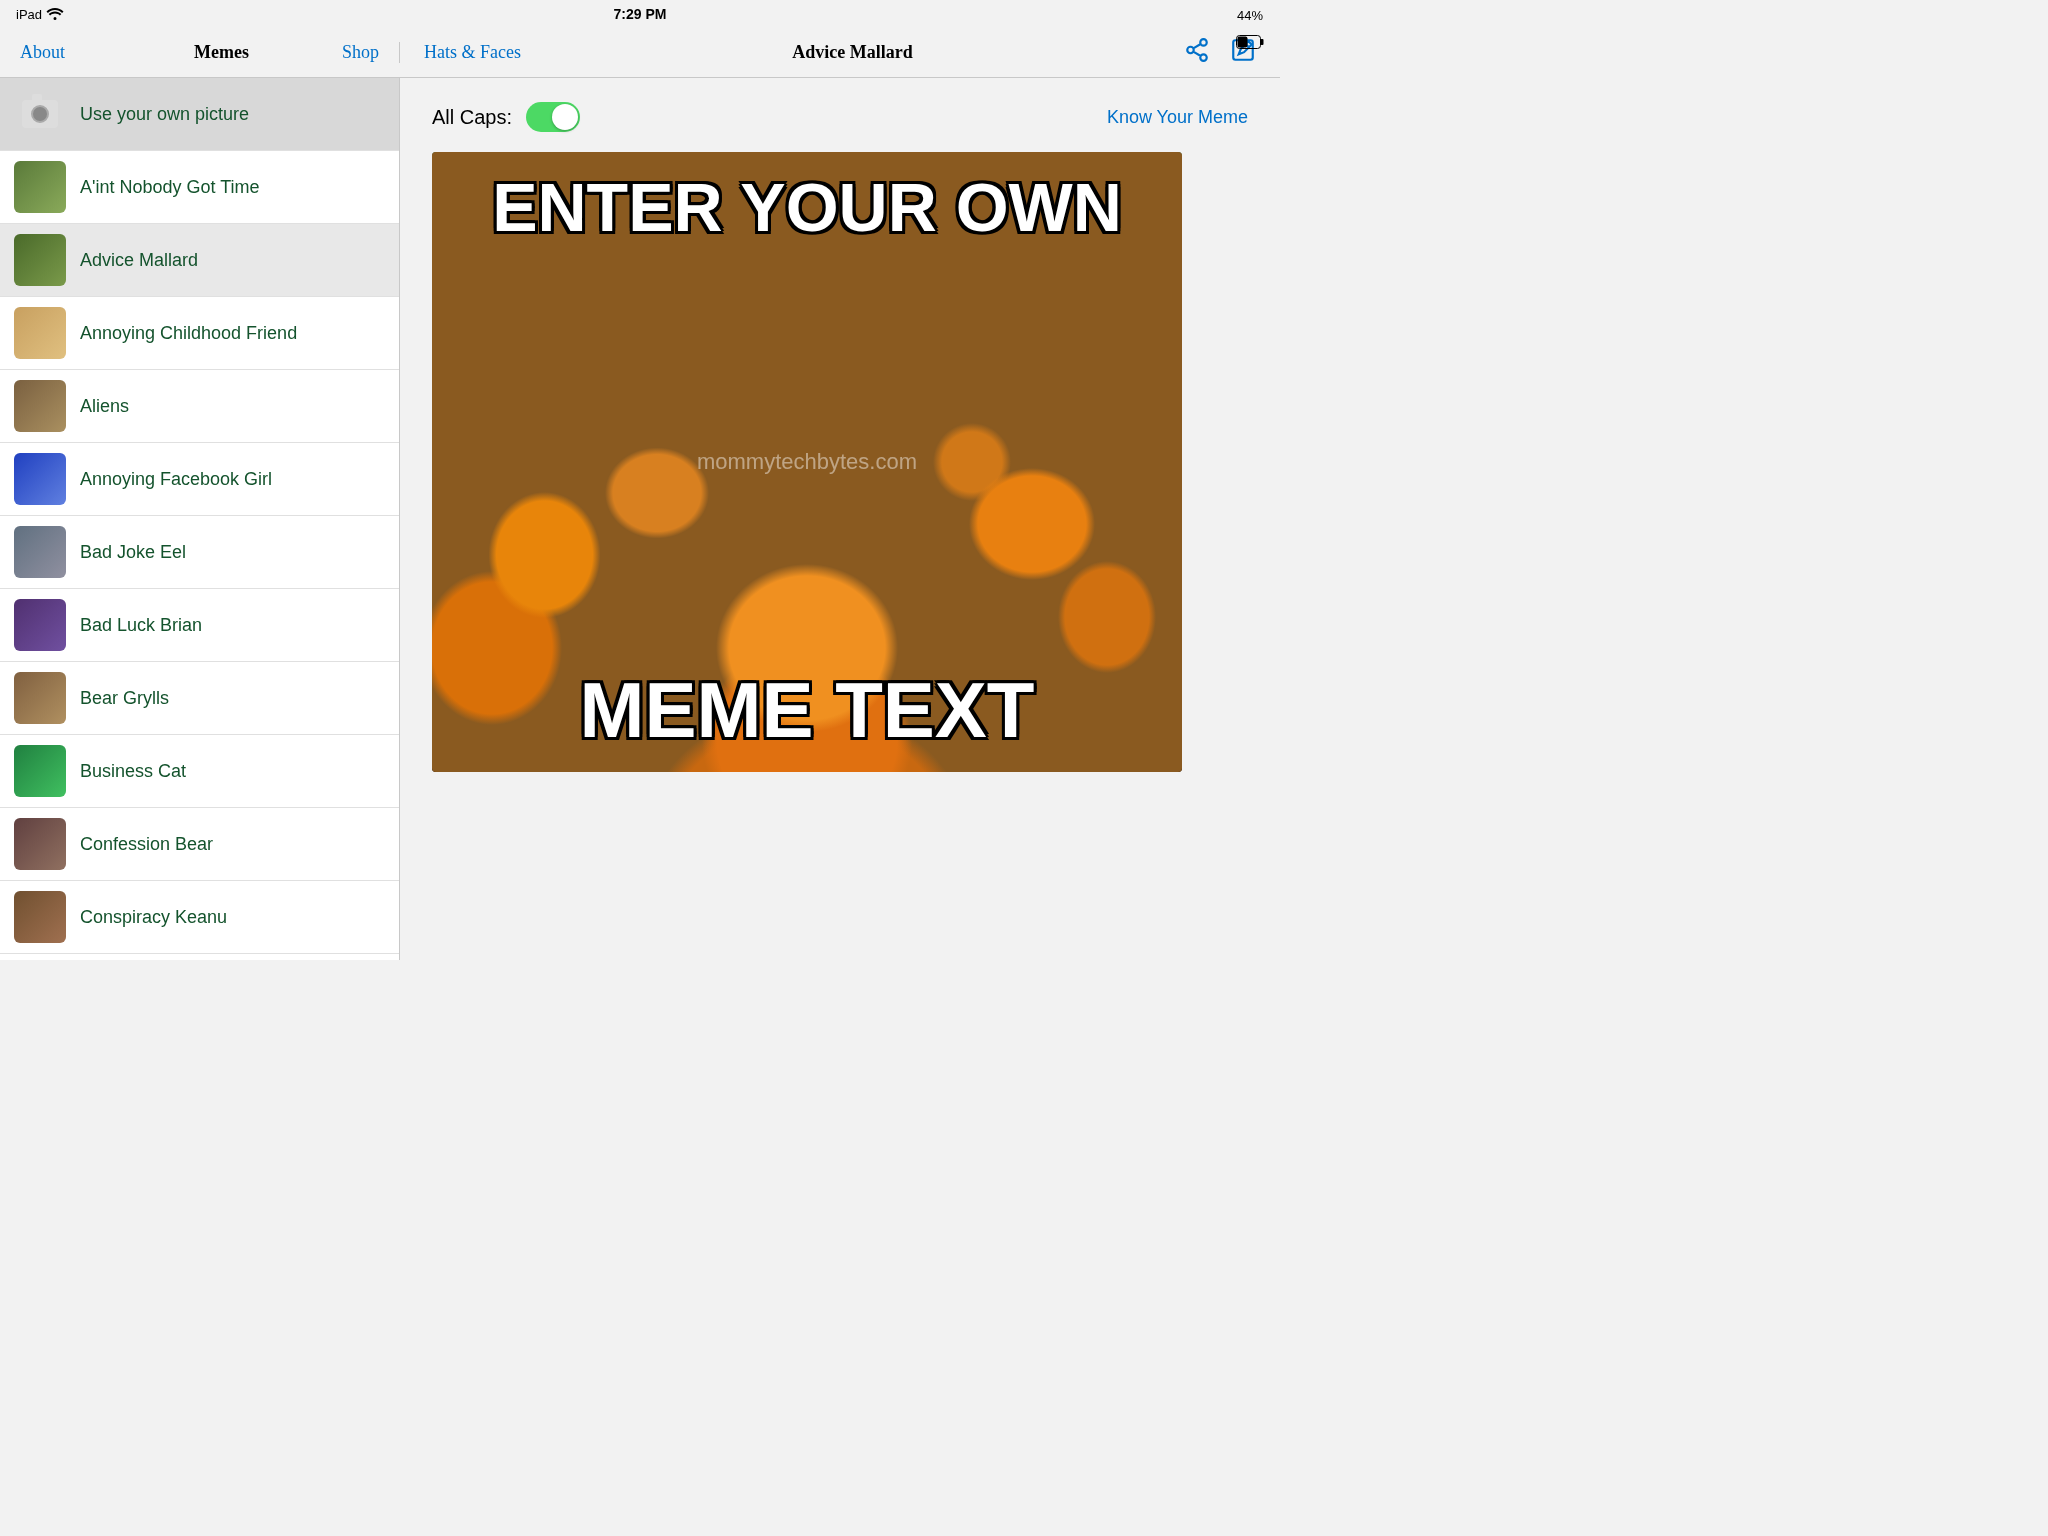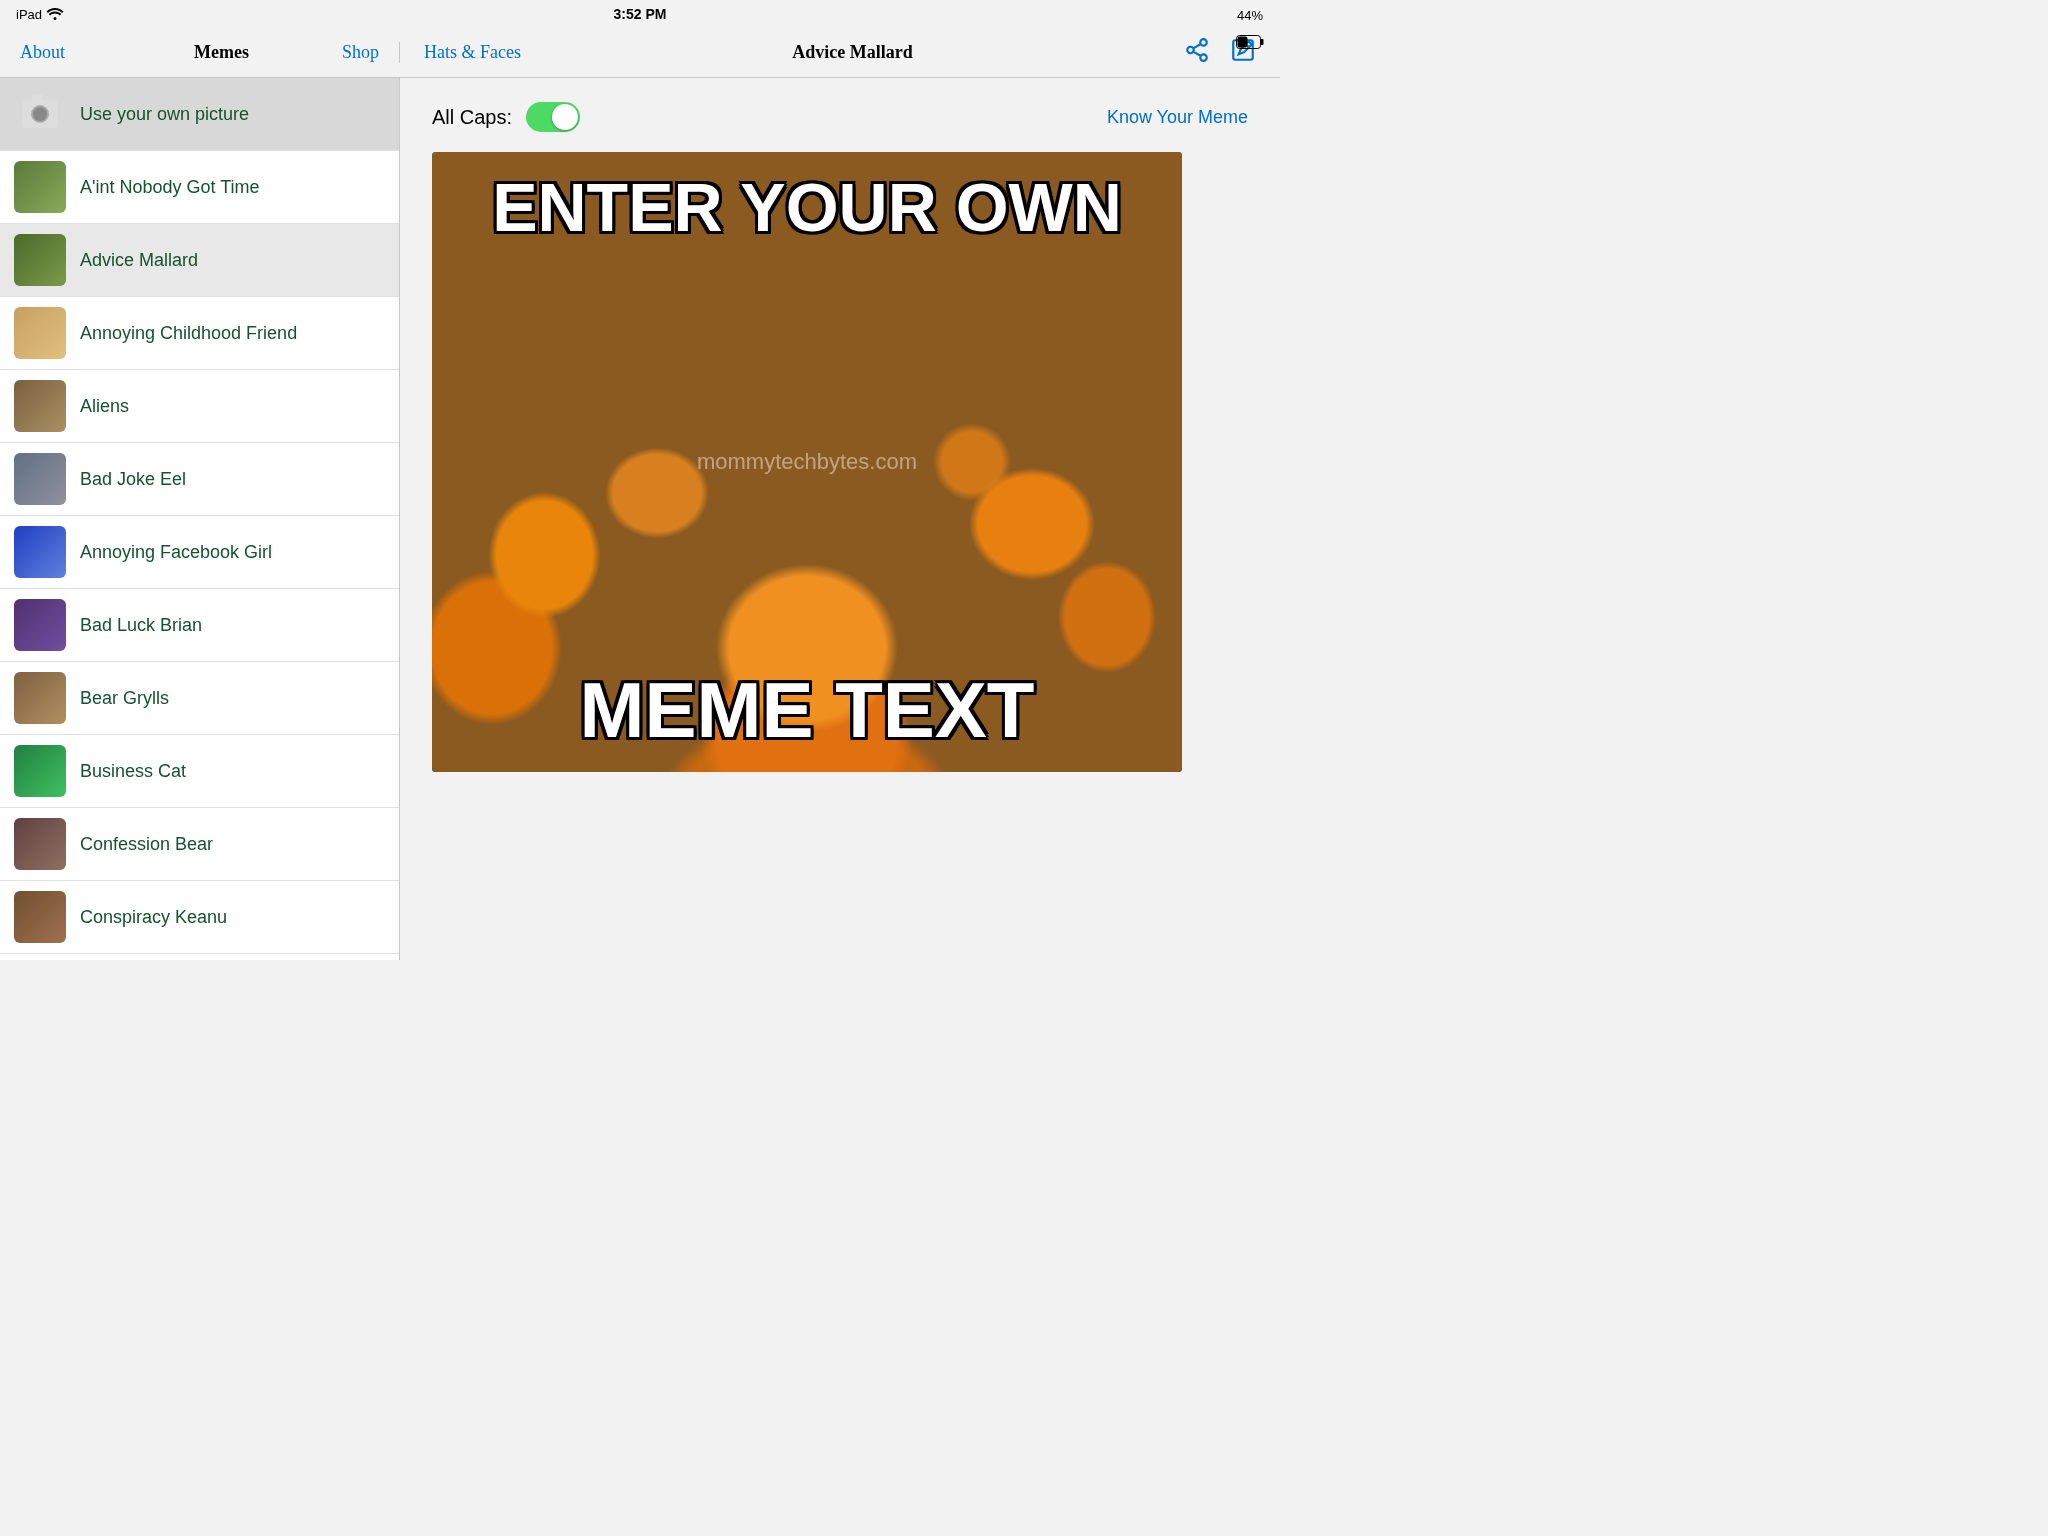--- a/index.html
+++ b/index.html
@@ -362,21 +362,21 @@
 
 <div class="status-bar">
   <div class="status-left">
     <span>iPad</span>
     <span>
       <svg width="18" height="14" viewBox="0 0 18 14" fill="none">
         <path d="M9 11a1.5 1.5 0 110 3 1.5 1.5 0 010-3zm0-3.5C10.9 7.5 12.6 8.2 13.9 9.4L15.3 8C13.6 6.4 11.4 5.5 9 5.5S4.4 6.4 2.7 8L4.1 9.4C5.4 8.2 7.1 7.5 9 7.5zm0-3.5c2.8 0 5.3 1.1 7.1 2.9L17.5 5.6C15.3 3.4 12.3 2 9 2S2.7 3.4.5 5.6L1.9 6.9C3.7 5.1 6.2 4 9 4z" fill="#000"></path>
       </svg>
     </span>
   </div>
-  <div class="status-center">3:52 PM</div>
+  <div class="status-center">7:29 PM</div>
   <div class="status-right">
     <span>
       <svg width="12" height="16" viewBox="0 0 12 16" fill="#000">
         <path d="M6 0L11 4.5 7.5 8 11 11.5 6 16V9.5L2.5 13 1 11.5 5.5 8 1 4.5 2.5 3 6 6.5V0zm1 3.2v4.1L9.2 5 7 3.2zm0 5.5v4.1L9.2 11 7 8.7z"></path>
       </svg>
     </span>
     <span>44%</span>
     <span>
       <svg width="28" height="14" viewBox="0 0 28 14">
         <rect x="0.5" y="0.5" width="24" height="13" rx="3" ry="3" fill="none" stroke="#000" stroke-width="1"></rect>
@@ -438,27 +438,27 @@
       <div class="sidebar-thumb thumb-annoying-cf"></div>
       <span class="sidebar-item-label">Annoying Childhood Friend</span>
     </div>
 
     <div class="sidebar-item">
       <div class="sidebar-thumb thumb-aliens"></div>
       <span class="sidebar-item-label">Aliens</span>
     </div>
 
     <div class="sidebar-item">
+      <div class="sidebar-thumb thumb-annoying-fg"></div>
+      <span class="sidebar-item-label">Annoying Facebook Girl</span>
+    </div>
+
+    <div class="sidebar-item">
       <div class="sidebar-thumb thumb-bad-joke"></div>
       <span class="sidebar-item-label">Bad Joke Eel</span>
-    </div>
-
-    <div class="sidebar-item">
-      <div class="sidebar-thumb thumb-annoying-fg"></div>
-      <span class="sidebar-item-label">Annoying Facebook Girl</span>
     </div>
 
     <div class="sidebar-item">
       <div class="sidebar-thumb thumb-bad-luck"></div>
       <span class="sidebar-item-label">Bad Luck Brian</span>
     </div>
 
     <div class="sidebar-item">
       <div class="sidebar-thumb thumb-bear"></div>
       <span class="sidebar-item-label">Bear Grylls</span>

